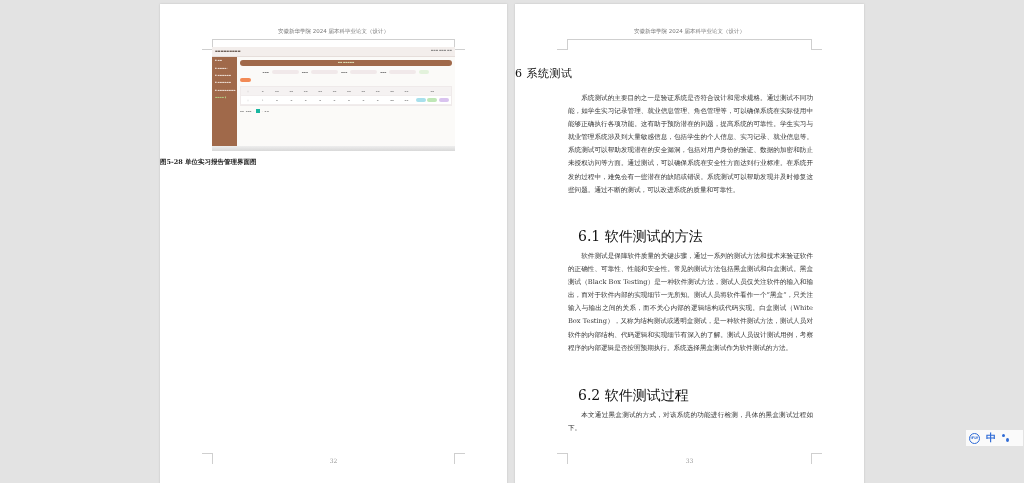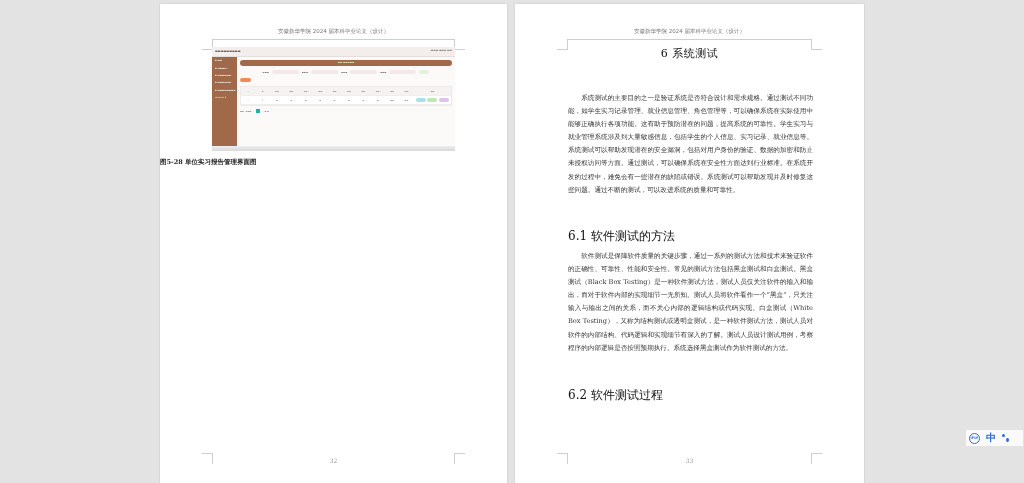--- a/index.html
+++ b/index.html
@@ -72,30 +72,30 @@
   .pg-cur { width:3.5px; height:3.5px; background:#19b6a0; }
   .shot-bottom { position:absolute; left:0; right:0; bottom:0; height:5px; background:linear-gradient(#eee,#d8d8d8); }
 
   .caption {
     position:absolute; top:154px; left:0; right:0; text-align:left;
     font-size:6.5px; color:#222; font-weight:bold;
   }
 
   
   .chapter-title {
-    position:absolute; top:42px; left:0; right:0; text-align:center;
+    position:absolute; top:62px; left:0; right:0; text-align:left;
     font-size:11px; color:#111; letter-spacing:0.5px;
   }
   .para {
     position:absolute; left:53px; width:245px;
     font-size:6.6px; line-height:13.1px; color:#333;
     text-align:justify; text-indent:2em;
   }
   .section-title {
-    position:absolute; left:53px; font-size:12px; color:#111;text-align:center;
+    position:absolute; left:63px; font-size:14px; color:#111;text-align:center;
   }
 
   
   .ime {
     position:absolute; left:966px; top:430px; width:54px; height:16px;
     background:#fafafa; display:flex; align-items:center; gap:6px; padding-left:3px;
     font-family:"DejaVu Sans", sans-serif;
   }
   .ime-logo {
     width:11px; height:11px; border-radius:50%; border:1.5px solid #2f6bd6;
@@ -203,20 +203,21 @@
   <div class="corner c-tl"></div>
   <div class="corner c-tr"></div>
 
   <div class="chapter-title">6  系统测试</div>
   <div class="para" style="top:88px;">系统测试的主要目的之一是验证系统是否符合设计和需求规格。通过测试不同功能，如学生实习记录管理、就业信息管理、角色管理等，可以确保系统在实际使用中能够正确执行各项功能。这有助于预防潜在的问题，提高系统的可靠性。学生实习与就业管理系统涉及到大量敏感信息，包括学生的个人信息、实习记录、就业信息等。系统测试可以帮助发现潜在的安全漏洞，包括对用户身份的验证、数据的加密和防止未授权访问等方面。通过测试，可以确保系统在安全性方面达到行业标准。在系统开发的过程中，难免会有一些潜在的缺陷或错误。系统测试可以帮助发现并及时修复这些问题。通过不断的测试，可以改进系统的质量和可靠性。</div>
 
   <div class="section-title" style="top:224px;">6.1  软件测试的方法</div>
   <div class="para" style="top:246px;">软件测试是保障软件质量的关键步骤，通过一系列的测试方法和技术来验证软件的正确性、可靠性、性能和安全性。常见的测试方法包括黑盒测试和白盒测试。黑盒测试（Black Box Testing）是一种软件测试方法，测试人员仅关注软件的输入和输出，而对于软件内部的实现细节一无所知。测试人员将软件看作一个“黑盒”，只关注输入与输出之间的关系，而不关心内部的逻辑结构或代码实现。白盒测试（White Box Testing），又称为结构测试或透明盒测试，是一种软件测试方法，测试人员对软件的内部结构、代码逻辑和实现细节有深入的了解。测试人员设计测试用例，考察程序的内部逻辑是否按照预期执行。系统选择黑盒测试作为软件测试的方法。</div>
 
   <div class="section-title" style="top:383px;">6.2  软件测试过程</div>
+  <div class="para" style="top:405px;">本文通过黑盒测试的方式，对该系统的功能进行检测，具体的黑盒测试过程如下。</div>
 
   <div class="corner c-bl"></div>
   <div class="corner c-br"></div>
   <div class="page-number">33</div>
 </div>
 
 <div class="ime">
   <div class="ime-logo">iFLY</div>
   <div class="ime-lang">中</div>
   <div class="ime-dots">

